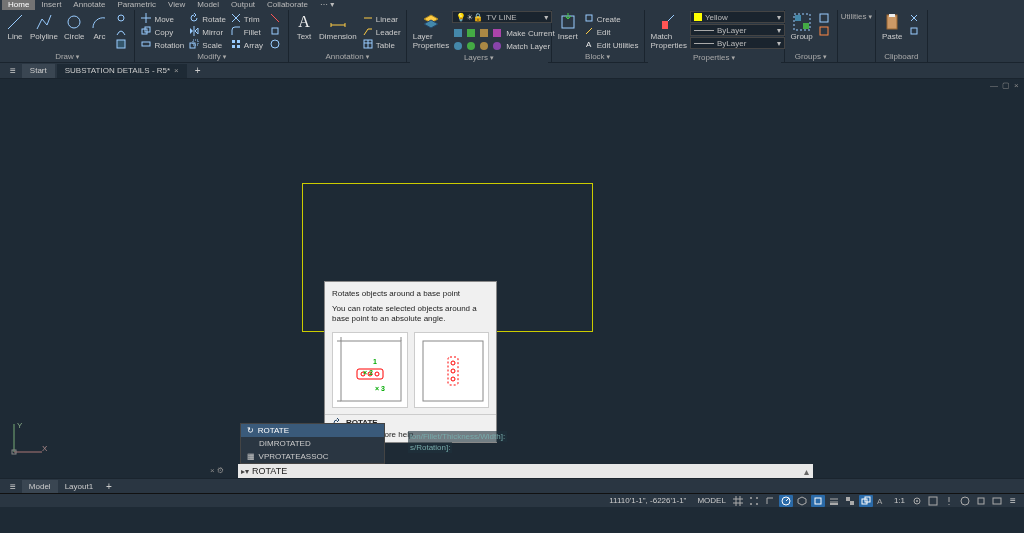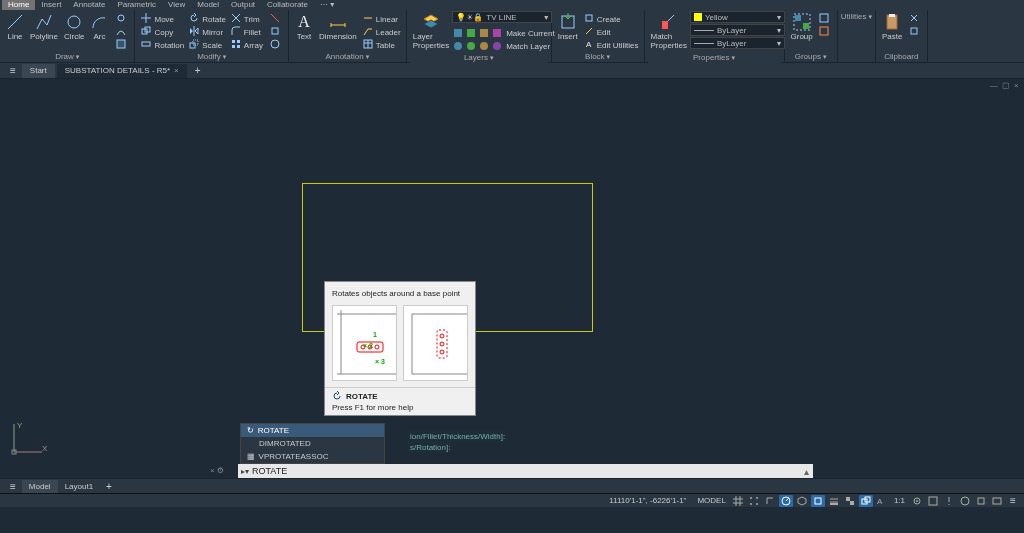--- a/index.html
+++ b/index.html
@@ -36,21 +36,21 @@
 .doctab .close { margin-left: 4px; font-size: 8px; color: #999; }
 
 
 .canvas-wrap { position: relative; height: 399px; background: #1e2a35; overflow: hidden; }
 .win-ctrl { position: absolute; right: 2px; top: 2px; display: flex; gap: 4px; }
 .win-ctrl span { width: 8px; height: 8px; font-size: 8px; cursor: pointer; color: #888; }
 
 .rect { position: absolute; border: 1px solid #cccc00; left: 302px; top: 104px; width: 291px; height: 149px; }
 
 
-.tooltip { position: absolute; left: 324px; top: 202px; width: 152px; background: #f0f0f0; border: 1px solid #888; color: #222; font-size: 8px; }
+.tooltip { position: absolute; left: 324px; top: 202px; width: 173px; background: #f0f0f0; border: 1px solid #888; color: #222; font-size: 8px; }
 .tooltip .tt-body { padding: 7px; }
 .tooltip .tt-title { font-weight: normal; }
 .tooltip .tt-desc { margin-top: 6px; line-height: 1.3; }
 .tooltip .tt-imgs { display: flex; gap: 6px; padding: 0 7px 6px 7px; }
 .tooltip .tt-foot { border-top: 1px solid #ccc; padding: 3px 7px; display: flex; flex-direction: column; gap: 2px; }
 .tooltip .tt-cmd { display: flex; align-items: center; gap: 4px; }
 
 
 .ucs { position: absolute; left: 8px; bottom: 20px; }
 
@@ -555,20 +555,21 @@
     <span>—</span>
     <span>▢</span>
     <span>×</span>
   </div>
 
   <div class="rect"></div>
 
   <div class="tooltip">
     <div class="tt-body">
       <div class="tt-title">Rotates objects around a base point</div>
+      <div class="tt-desc">You can rotate selected objects around a base point to an absolute angle.</div>
     </div>
     <div class="tt-imgs">
       <svg width="76" height="76" style="border:1px solid #ccc;background:#fff">
         <rect x="8" y="8" width="60" height="60" stroke="#888" fill="none"></rect>
         <path d="M8 8 v-4 M68 8 v-4 M8 68 h-4 M8 8 h-4" stroke="#888"></path>
         <rect x="24" y="36" width="26" height="10" stroke="#f00" fill="none" rx="2"></rect>
         <circle cx="30" cy="41" r="2" stroke="#f00" fill="none"></circle>
           <circle cx="37" cy="41" r="2" stroke="#f00" fill="none"></circle>
           <circle cx="44" cy="41" r="2" stroke="#f00" fill="none"></circle>
         <text x="40" y="31" font-size="7" fill="#0a0" font-weight="bold">1</text>

